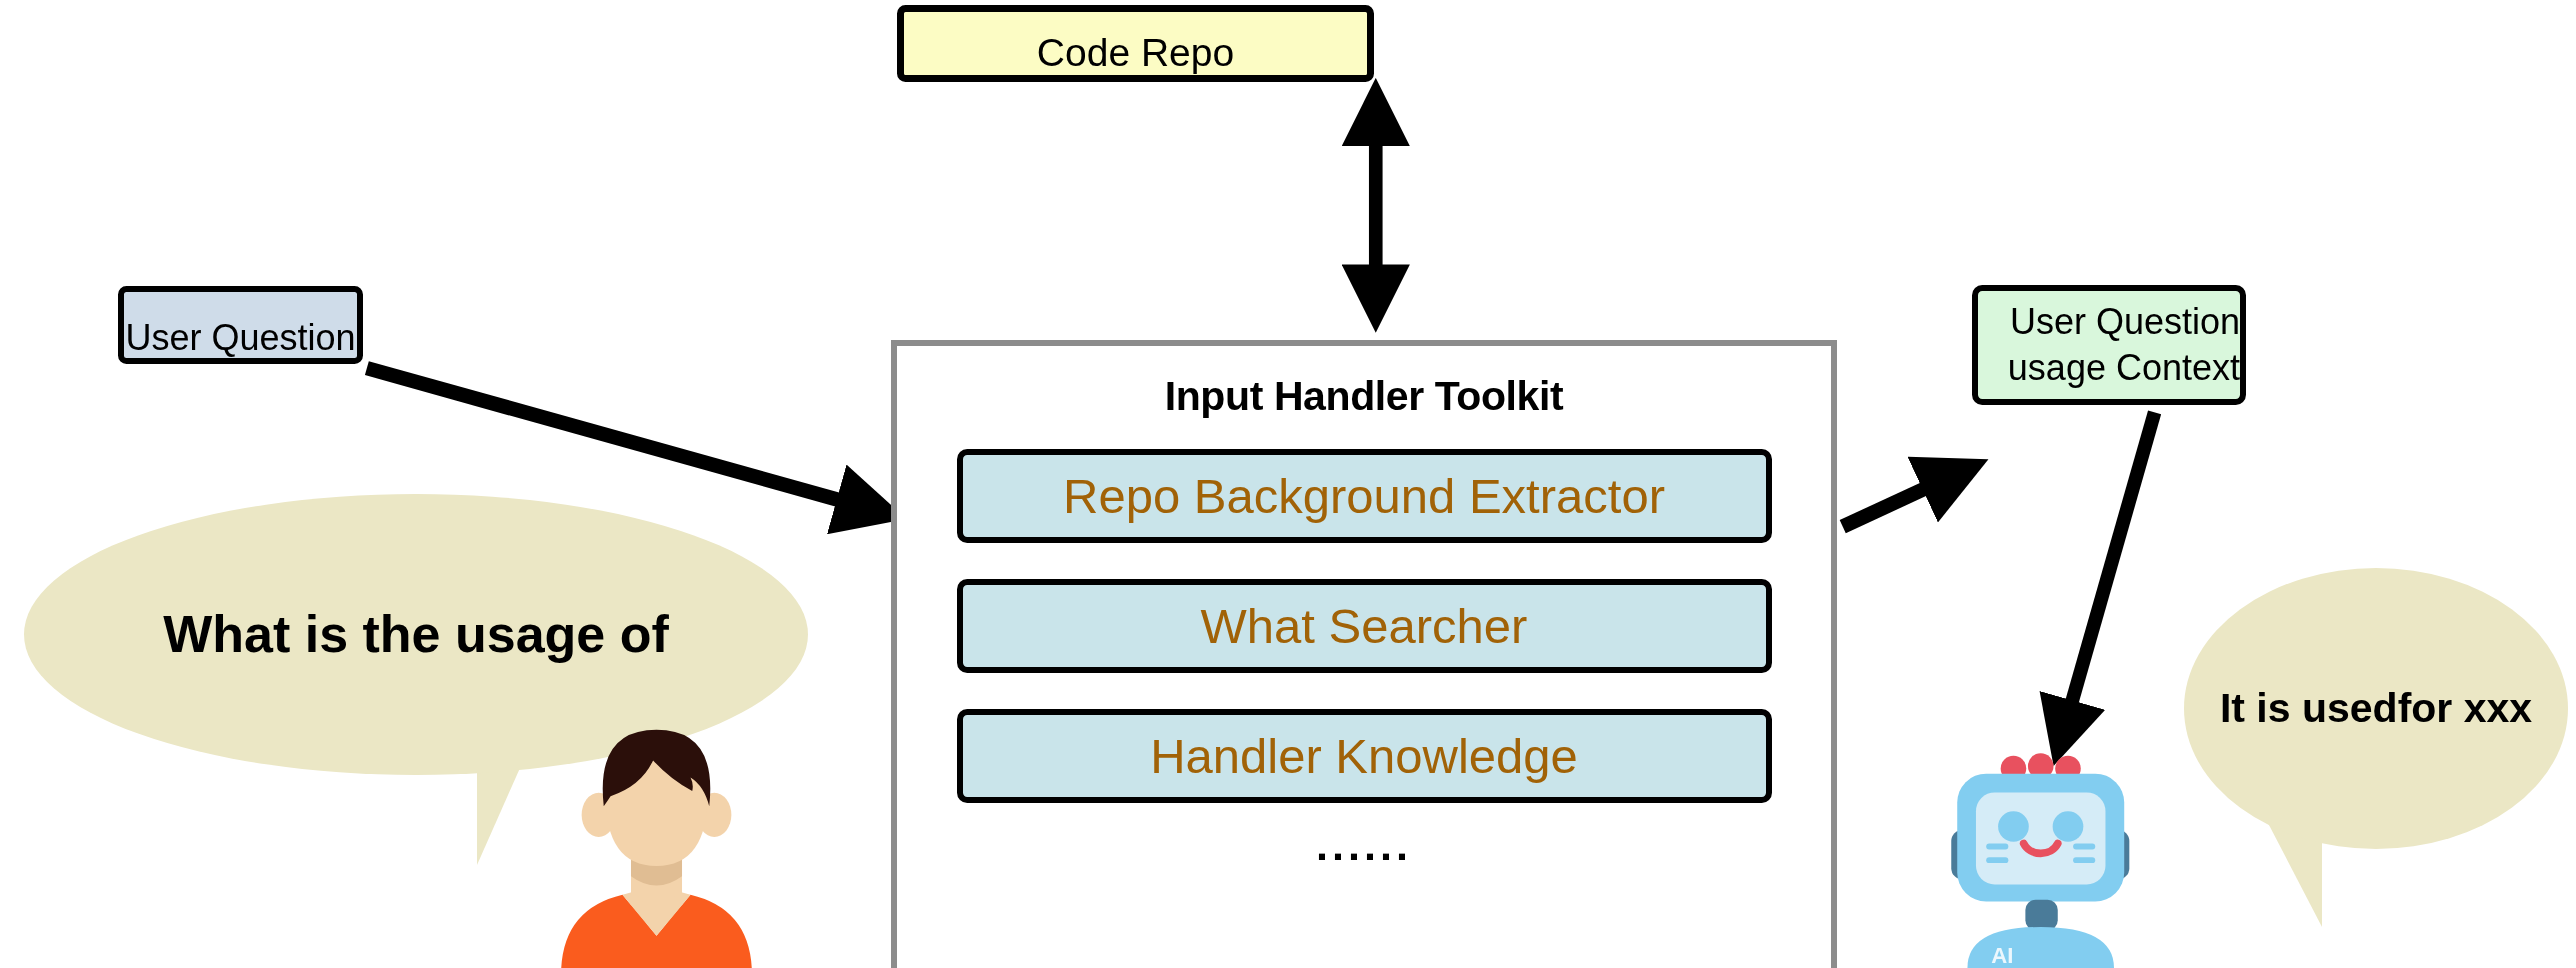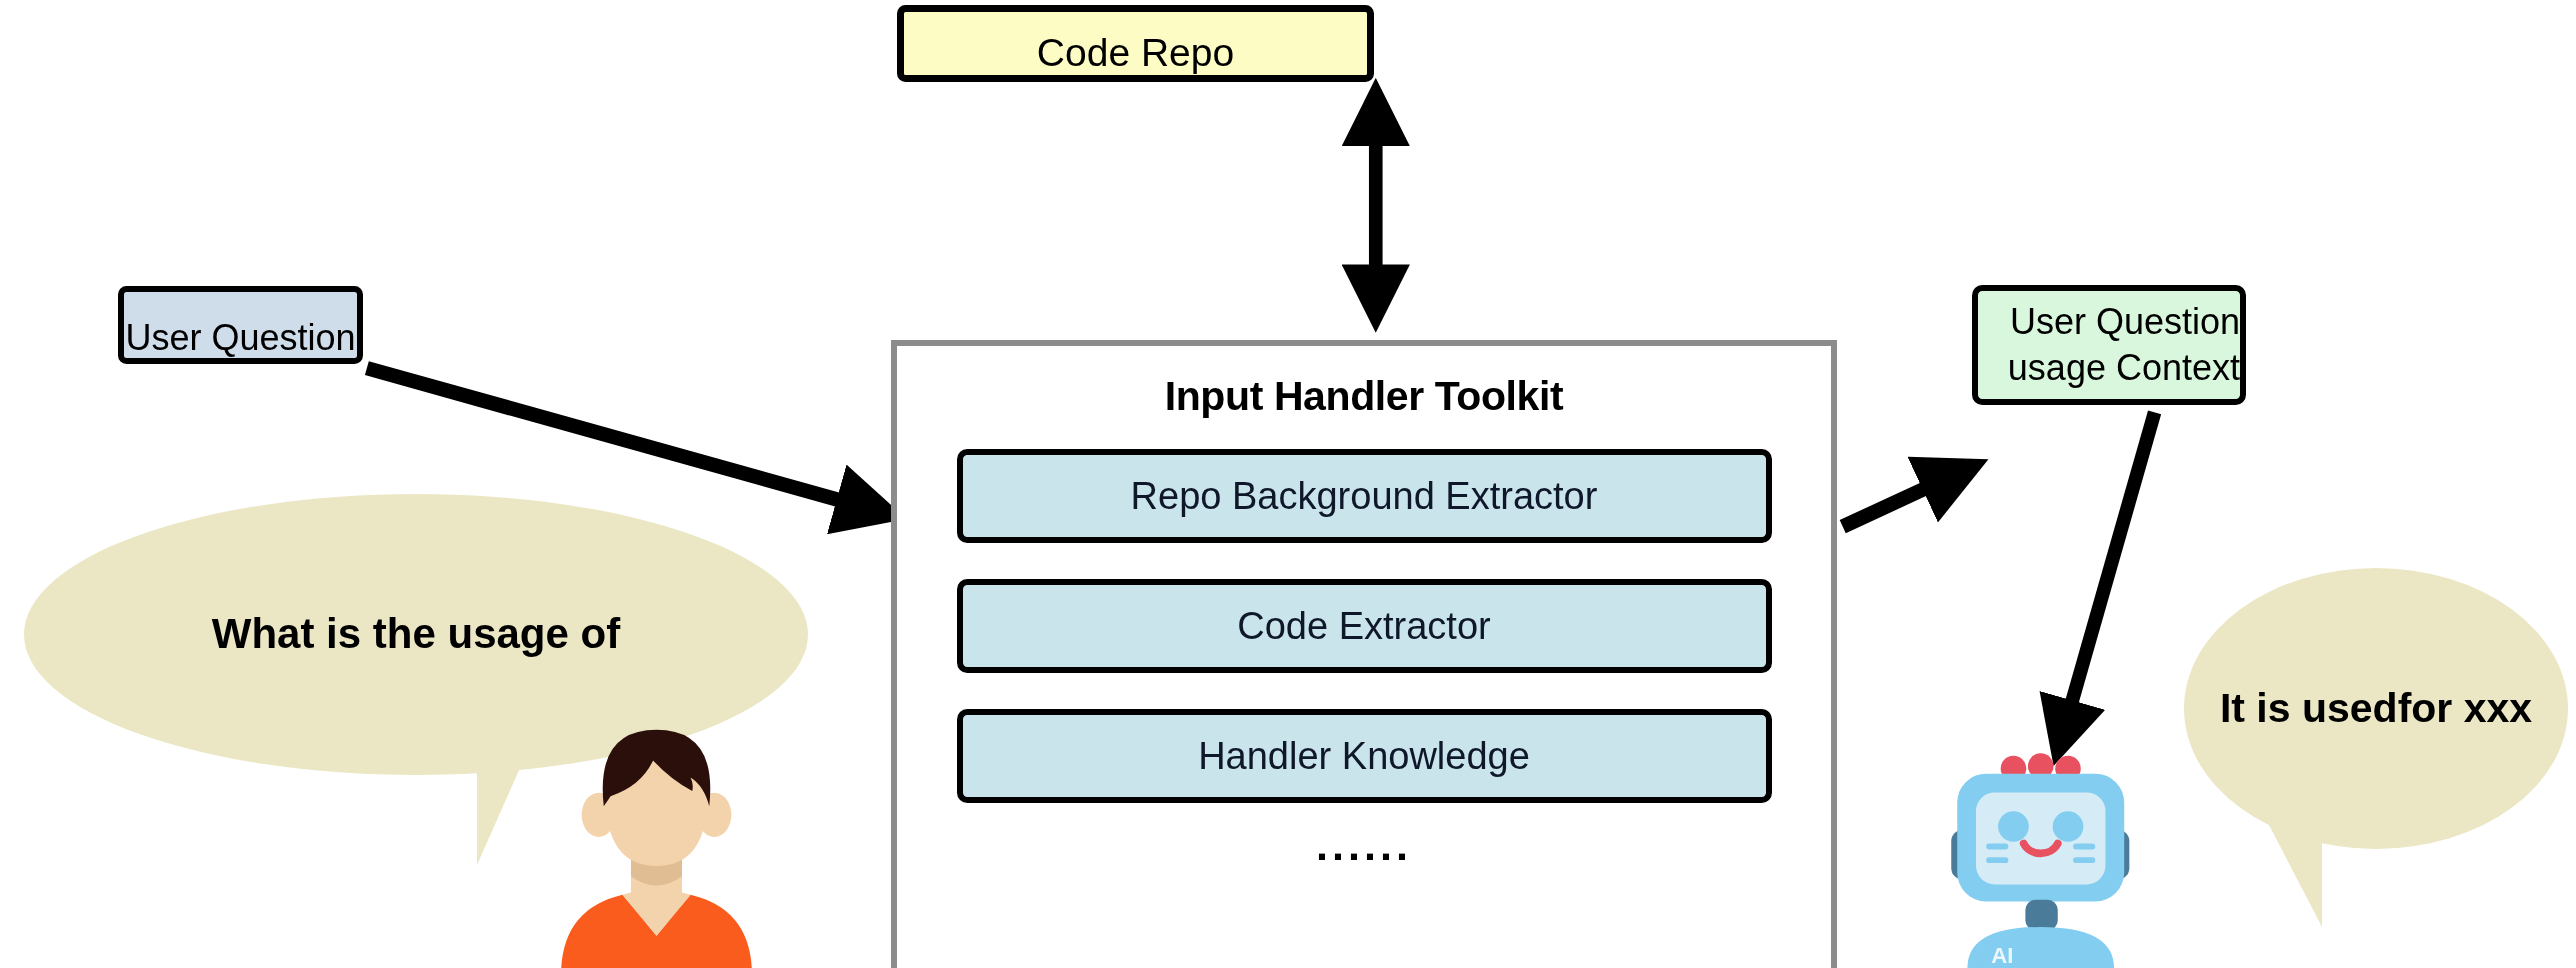--- a/index.html
+++ b/index.html
@@ -107,22 +107,22 @@
   .tool-item {
     box-sizing: border-box;
     width: 815px;
     height: 94px;
     background: #c9e4ea;
     border: 6.8px solid #000000;
     border-radius: 10.2px;
     display: flex;
     align-items: center;
     justify-content: center;
-    font-size: 38px;
-    color: #0f172a;
+    font-size: 49px;
+    color: #a16207;
   }
   #tool-ellipsis {
     margin-top: 29px;
     font-size: 43px;
     font-weight: bold;
     letter-spacing: 1.7px;
     color: #000000;
   }
 
   
@@ -136,21 +136,21 @@
     font-weight: bold;
     color: #000000;
     line-height: 1.16;
   }
   #bubble-user {
     left: 24px;
     top: 494px;
     width: 784px;
     height: 281px;
     border-radius: 50%;
-    font-size: 42px;
+    font-size: 52px;
     flex-direction: row;
     text-align: center;
   }
   #bubble-user-tail {
     position: absolute;
     left: 477px;
     top: 716px;
     width: 0; height: 0;
     border-left: 51px solid #ebe7c5;
     border-right: 34px solid transparent;
@@ -225,21 +225,21 @@
   </div>
 
   <div id="toolkit">
     <div id="toolkit-title">Input Handler Toolkit</div>
 
     <div class="tool-list">
       <div class="tool-item">
         <span>Repo Background Extractor</span>
       </div>
       <div class="tool-item">
-        <span>Code Extractor</span>
+        <span>What Searcher</span>
       </div>
       <div class="tool-item">
         <span>Handler Knowledge</span>
       </div>
     </div>
 
     <div id="tool-ellipsis">······</div>
   </div>
 
   <div class="node" id="user-question-context">

